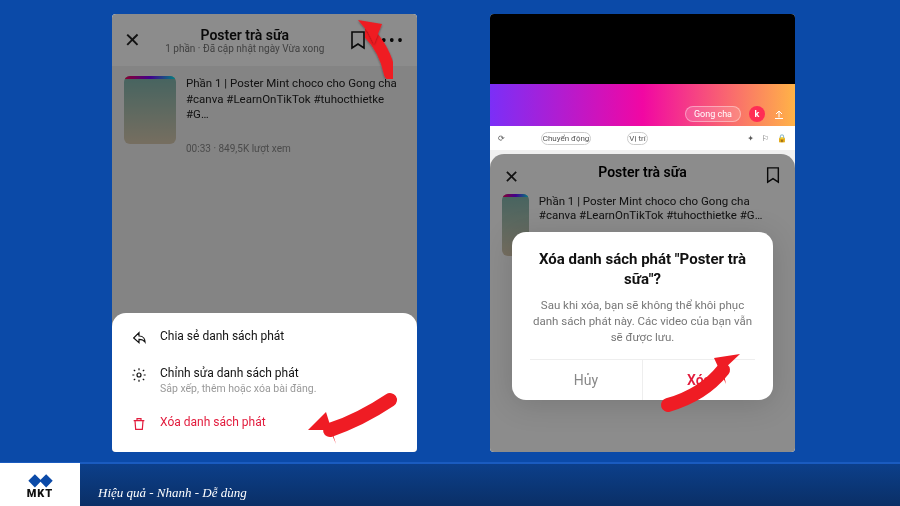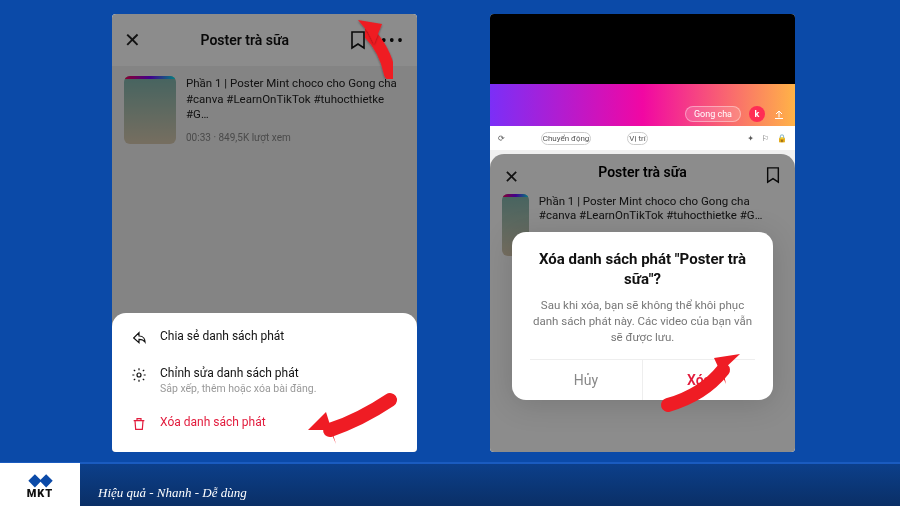--- a/index.html
+++ b/index.html
@@ -45,21 +45,21 @@
   .pl-thumb {
     width:52px; height:68px; border-radius:6px;
     background:linear-gradient(#7fb6b0,#d8c9b0);
     position:relative; overflow:hidden;
   }
   .pl-thumb::before{
     content:""; position:absolute; top:0; left:0; right:0; height:3px;
     background:linear-gradient(90deg,#ff0050,#7700ff,#00f2ea);
   }
   .pl-info { flex:1; font-size:11.5px; color:#222; line-height:1.35; }
-  .pl-info .meta { color:#888; font-size:10px; margin-top:8px; }
+  .pl-info .meta { color:#888; font-size:10px; margin-top:19px; }
 
   
   .sheet {
     position:absolute; left:0; right:0; bottom:0;
     background:#fff; border-radius:14px 14px 0 0;
     padding:6px 0 10px;
   }
   .sheet .row {
     display:flex; align-items:flex-start; gap:12px;
     padding:10px 18px;
@@ -154,20 +154,21 @@
   svg { display:block; }
 </style>
 </head>
 <body>
 
 <div class="panel left">
   <div class="pl-header">
     <div class="close">✕</div>
     <div class="titlewrap">
       <div class="title">Poster trà sữa</div>
+      <div class="sub">1 phần · Đã cập nhật ngày Vừa xong</div>
     </div>
     <div class="actions">
       <span class="bm-icon">
         <svg width="18" height="20" viewBox="0 0 18 20" fill="none" stroke="#111" stroke-width="1.6">
             <path d="M3 2h12v16l-6-4-6 4V2z"></path>
           </svg>
       </span>
       <span class="more-icon" style="font-size:18px; letter-spacing:2px;">•••</span>
     </div>
   </div>

